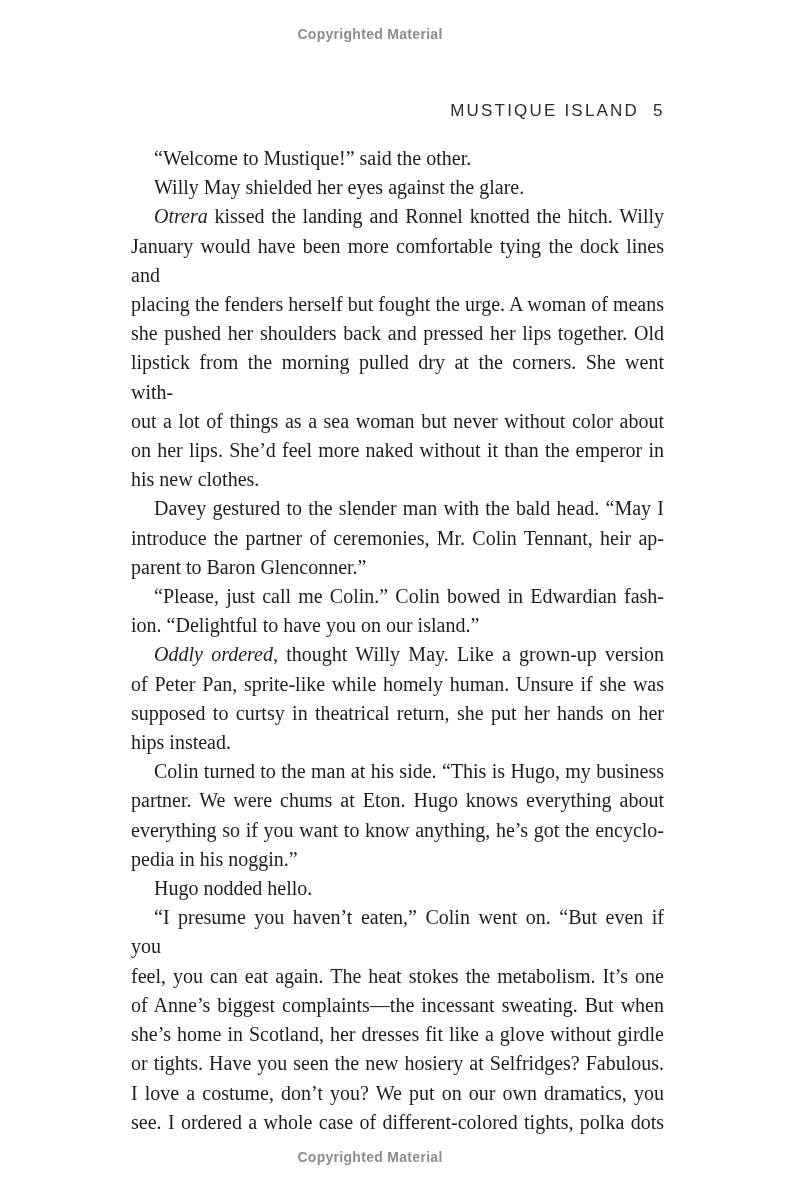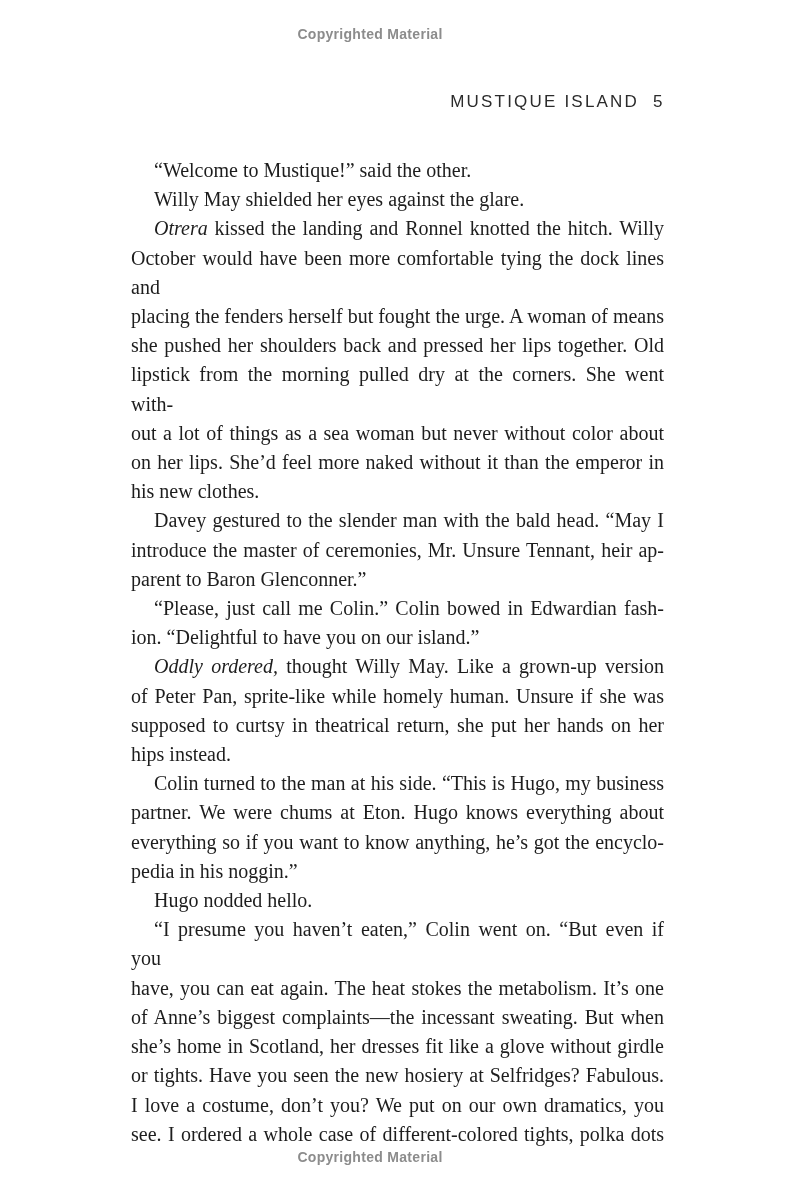--- a/index.html
+++ b/index.html
@@ -24,21 +24,21 @@
     font-family: "Liberation Sans", sans-serif;
     font-weight: 700;
     font-size: 14px;
     letter-spacing: 0.3px;
     color: #8c8c8c;
   }
   .copyright.top { top: 26px; }
   .copyright.bottom { top: 1149px; }
   .running-head {
     position: absolute;
-    top: 92px;
+    top: 101px;
     right: 137px;
     font-family: "Liberation Sans", sans-serif;
     font-weight: 400;
     font-size: 17px;
     letter-spacing: 2.2px;
     color: #2b2b2b;
     white-space: nowrap;
   }
   .running-head .pagenum {
     margin-left: 14px;
@@ -46,21 +46,20 @@
   }
   .body-text {
     position: absolute;
     left: 131px;
     top: 144px;
     width: 533px;
     font-family: "Liberation Serif", serif;
     font-size: 20px;
     line-height: 29.2px;
     color: #1d1d1d;
-    margin-top: 12px;
   }
   .line {
     text-align: left;
     white-space: normal;
   }
   .line.just {
     text-align: justify;
     text-align-last: justify;
   }
   .indent {
@@ -79,43 +78,43 @@
   <div class="copyright top" style="color: rgb(140, 140, 140);">Copyrighted Material</div>
 
   <div class="running-head" style="color: rgb(43, 43, 43);">
     <span>MUSTIQUE ISLAND</span><span class="pagenum">5</span>
   </div>
 
   <div class="body-text" style="color: rgb(29, 29, 29);">
       <div class="line"><span class="indent"></span>“Welcome to Mustique!” said the other.</div>
       <div class="line"><span class="indent"></span>Willy May shielded her eyes against the glare.</div>
       <div class="line just"><span class="indent"></span><em>Otrera</em> kissed the landing and Ronnel knotted the hitch. Willy</div>
-      <div class="line just">October would have been more comfortable tying the dock lines and</div>
+      <div class="line just">January would have been more comfortable tying the dock lines and</div>
       <div class="line just">placing the fenders herself but fought the urge. A woman of means</div>
       <div class="line just">she pushed her shoulders back and pressed her lips together. Old</div>
       <div class="line just">lipstick from the morning pulled dry at the corners. She went with-</div>
       <div class="line just">out a lot of things as a sea woman but never without color about</div>
       <div class="line just">on her lips. She’d feel more naked without it than the emperor in</div>
       <div class="line">his new clothes.</div>
       <div class="line just"><span class="indent"></span>Davey gestured to the slender man with the bald head. “May I</div>
-      <div class="line just">introduce the master of ceremonies, Mr. Unsure Tennant, heir ap-</div>
+      <div class="line just">introduce the partner of ceremonies, Mr. Colin Tennant, heir ap-</div>
       <div class="line">parent to Baron Glenconner.”</div>
       <div class="line just"><span class="indent"></span>“Please, just call me Colin.” Colin bowed in Edwardian fash-</div>
       <div class="line">ion. “Delightful to have you on our island.”</div>
       <div class="line just"><span class="indent"></span><em>Oddly ordered,</em> thought Willy May. Like a grown-up version</div>
       <div class="line just">of Peter Pan, sprite-like while homely human. Unsure if she was</div>
       <div class="line just">supposed to curtsy in theatrical return, she put her hands on her</div>
       <div class="line">hips instead.</div>
       <div class="line just"><span class="indent"></span>Colin turned to the man at his side. “This is Hugo, my business</div>
       <div class="line just">partner. We were chums at Eton. Hugo knows everything about</div>
       <div class="line just">everything so if you want to know anything, he’s got the encyclo-</div>
       <div class="line">pedia in his noggin.”</div>
       <div class="line"><span class="indent"></span>Hugo nodded hello.</div>
       <div class="line just"><span class="indent"></span>“I presume you haven’t eaten,” Colin went on. “But even if you</div>
-      <div class="line just">have, you can eat again. The heat stokes the metabolism. It’s one</div>
+      <div class="line just">feel, you can eat again. The heat stokes the metabolism. It’s one</div>
       <div class="line just">of Anne’s biggest complaints—the incessant sweating. But when</div>
       <div class="line just">she’s home in Scotland, her dresses fit like a glove without girdle</div>
       <div class="line just">or tights. Have you seen the new hosiery at Selfridges? Fabulous.</div>
       <div class="line just">I love a costume, don’t you? We put on our own dramatics, you</div>
       <div class="line just">see. I ordered a whole case of different-colored tights, polka dots</div>
     </div>
 
   <div class="copyright bottom" style="color: rgb(140, 140, 140);">Copyrighted Material</div>
 
 </div>

